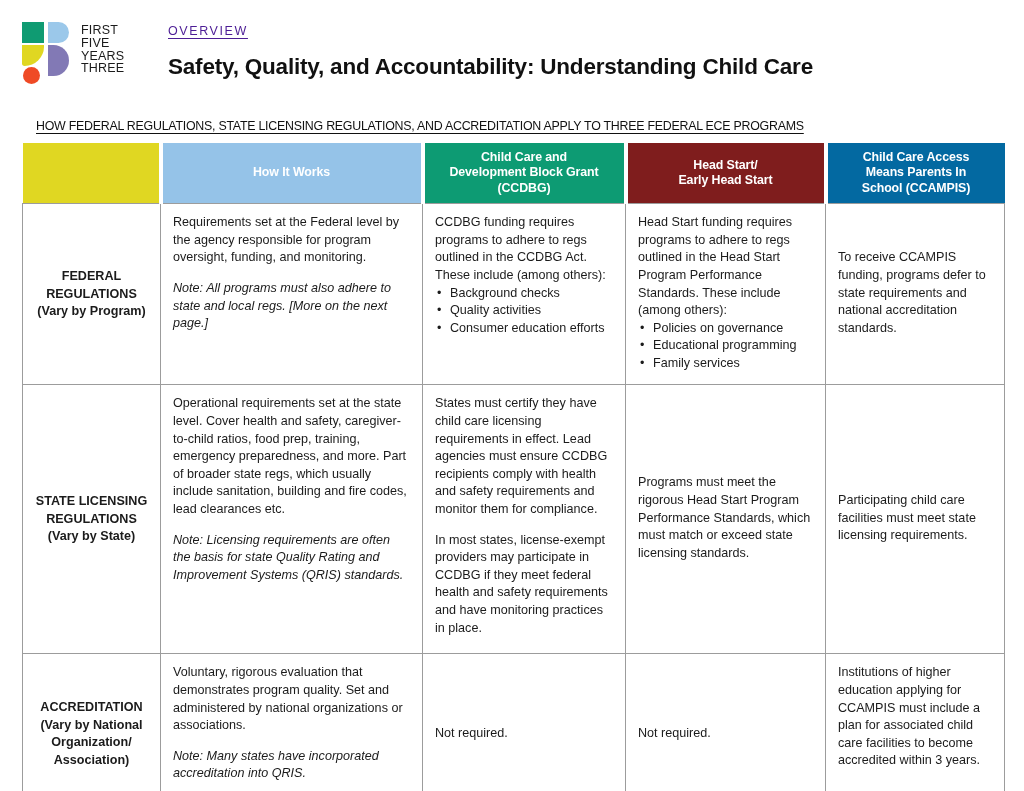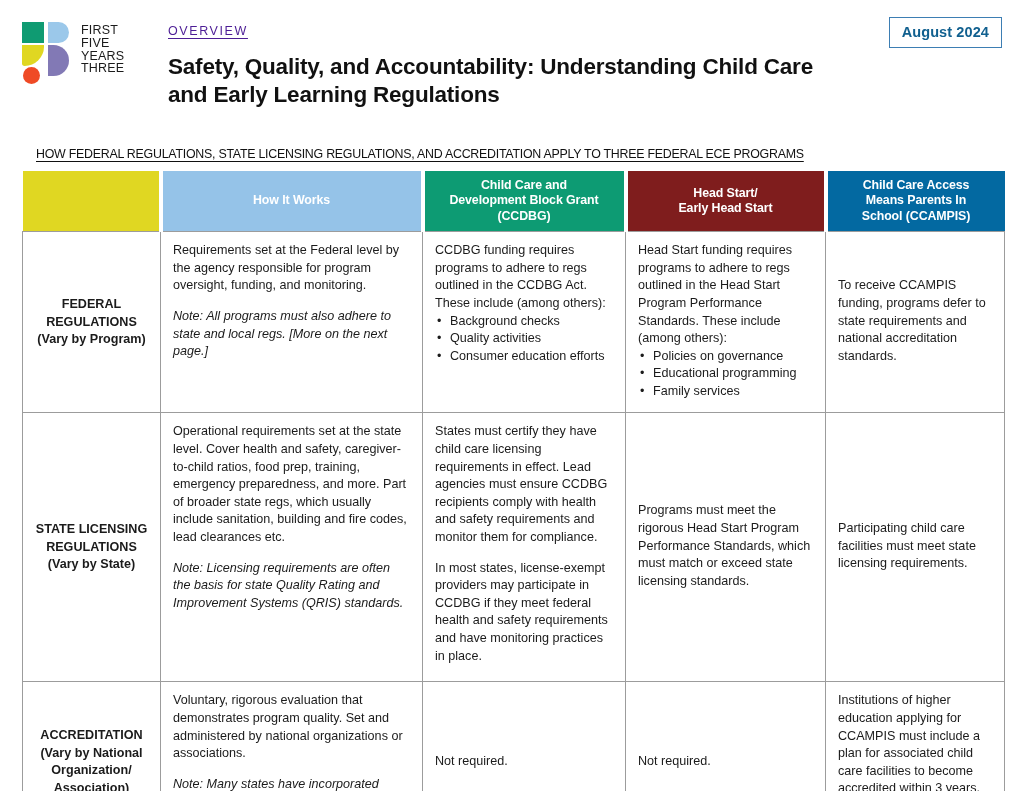--- a/index.html
+++ b/index.html
@@ -232,25 +232,23 @@
       <div>FIVE</div>
       <div>YEARS</div>
       <div>THREE</div>
     </div>
   </div>
 
   <div class="title-block">
     <div class="eyebrow">OVERVIEW</div>
     <h1 class="doc-title">
       <span>Safety, Quality, and Accountability: Understanding Child Care</span>
-      <span class="line2">and Early Learning Regulations</span>
     </h1>
   </div>
 
-  <div class="date-badge">August 2024</div>
 </div>
 
 <div class="subhead">HOW FEDERAL REGULATIONS, STATE LICENSING REGULATIONS, AND ACCREDITATION APPLY TO THREE FEDERAL ECE PROGRAMS</div>
 
 <div class="matrix-wrap">
   <table class="matrix">
     <colgroup>
       <col class="c-label">
         <col class="c-how">
         <col class="c-ccdbg">

